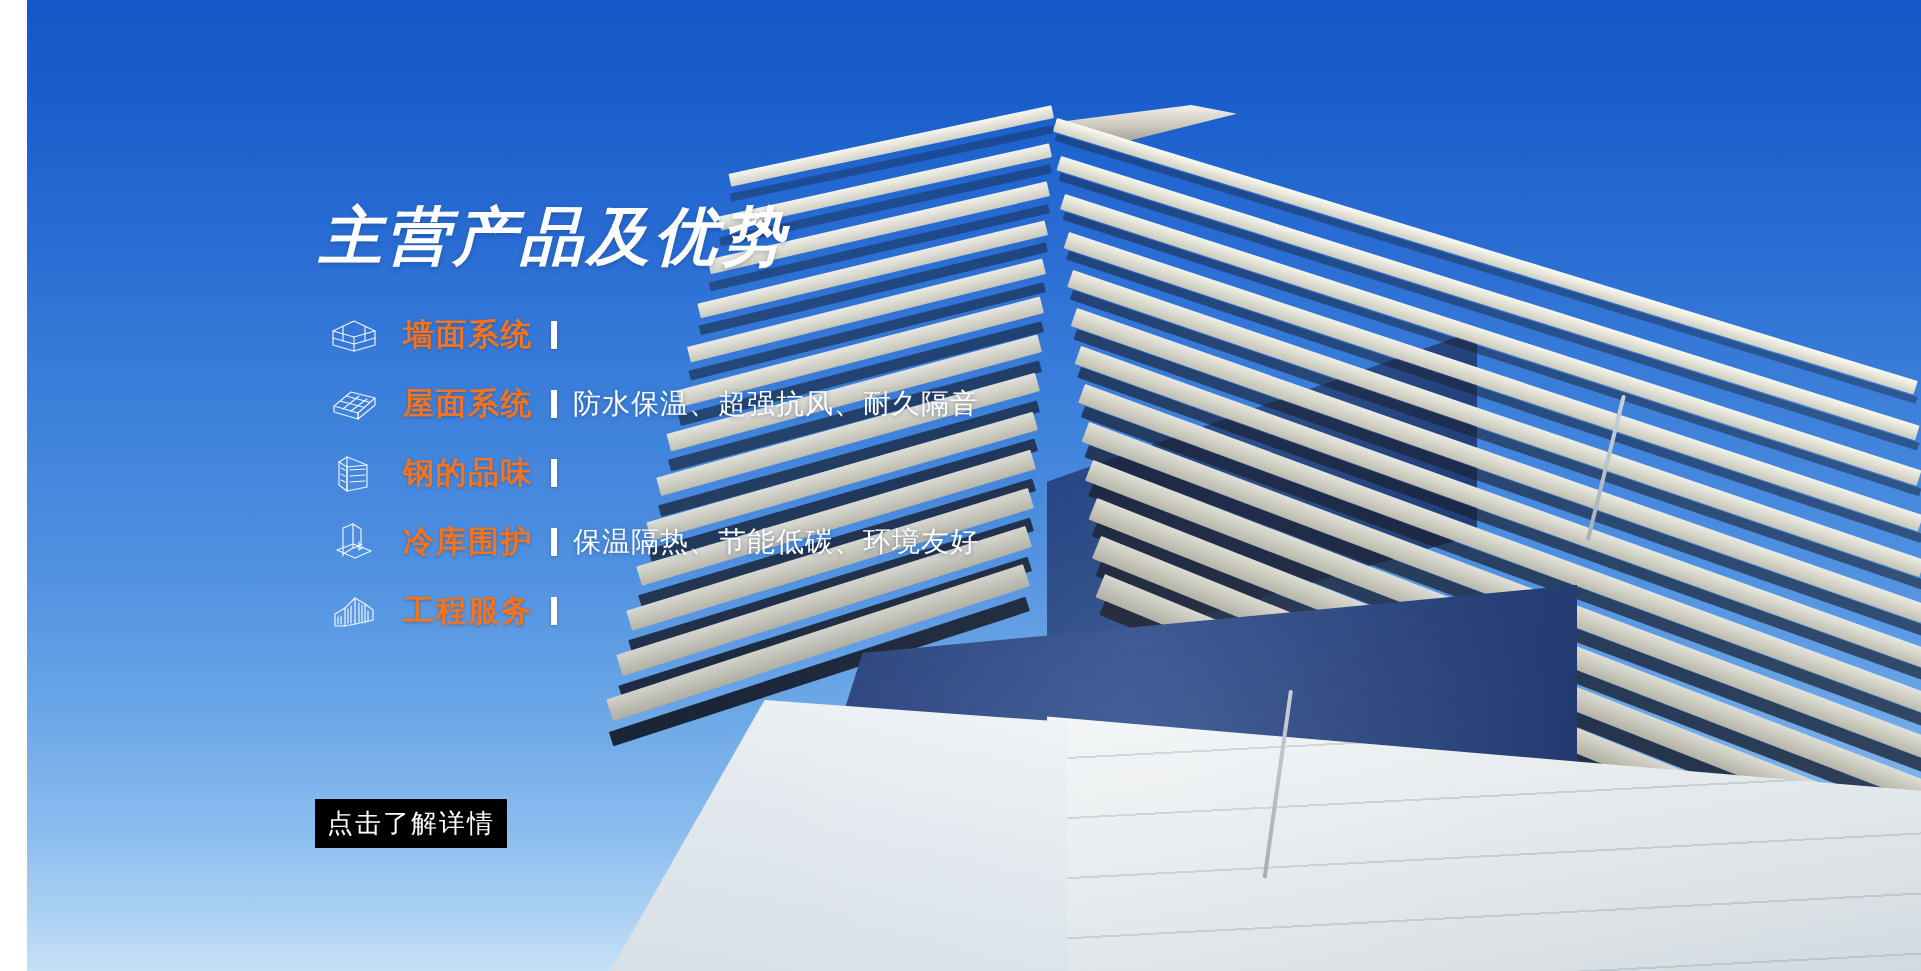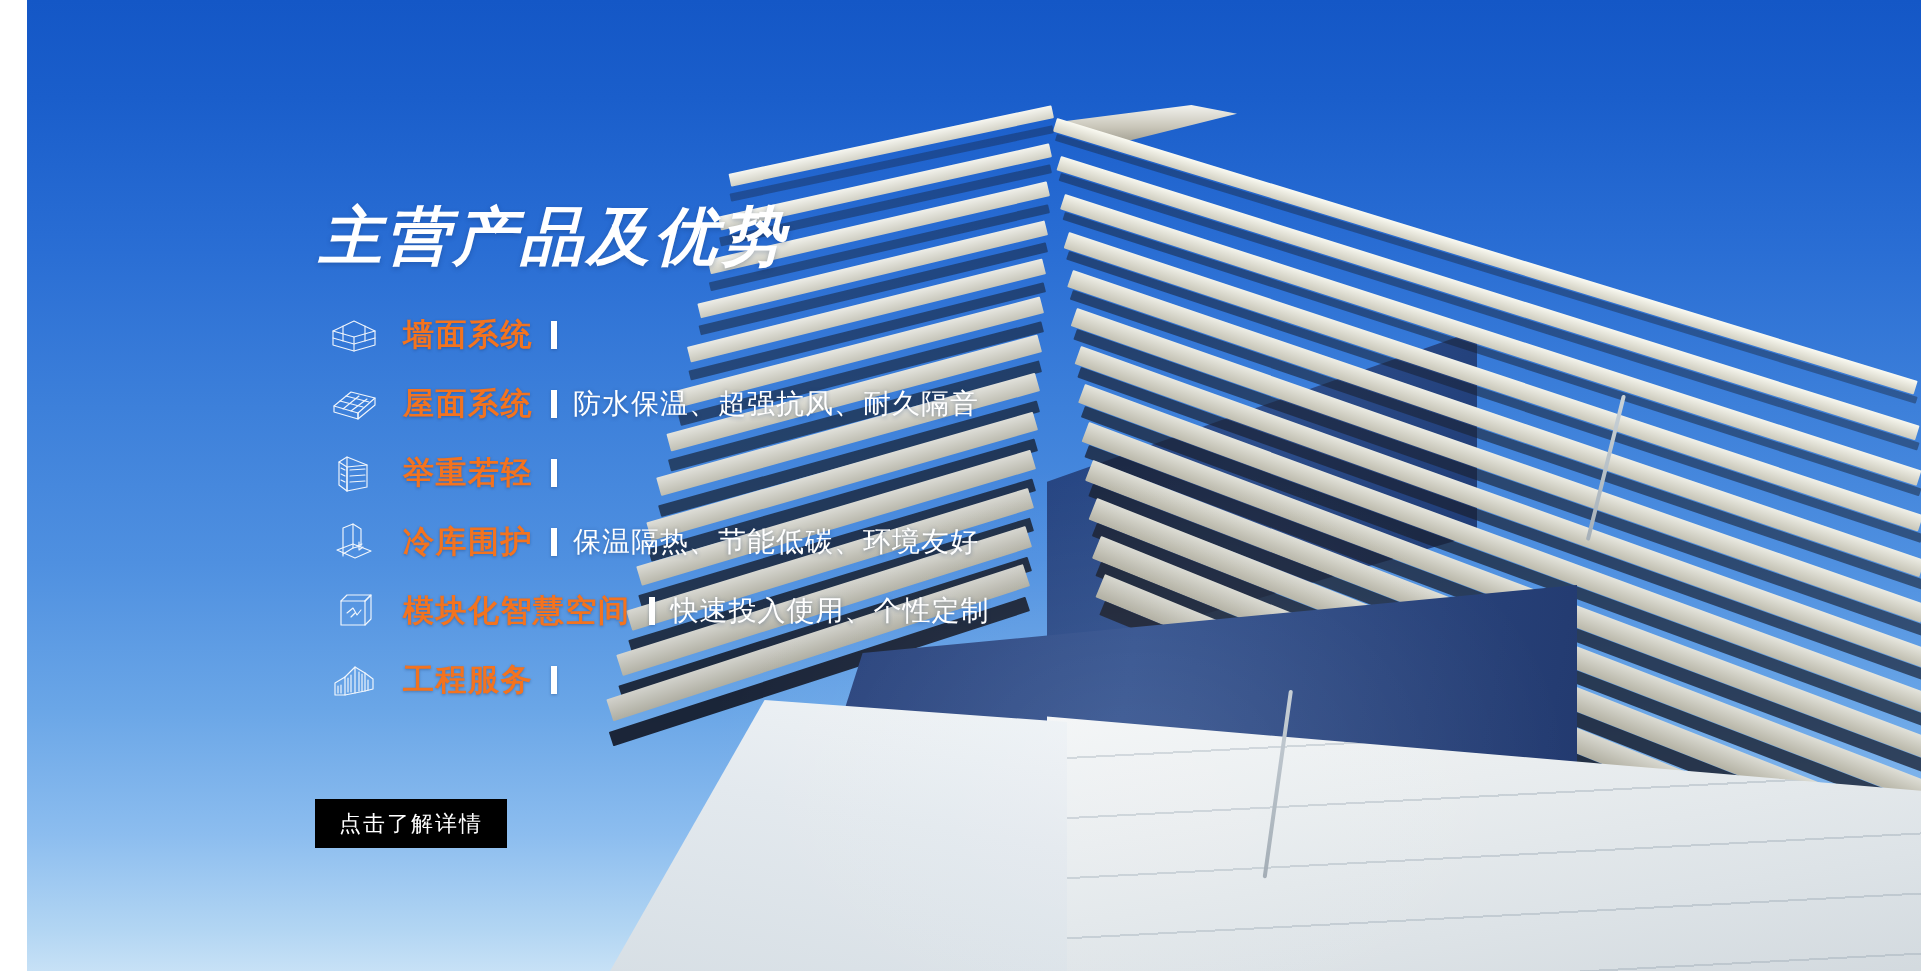--- a/index.html
+++ b/index.html
@@ -193,21 +193,21 @@
     text-shadow:0 1px 4px rgba(20,50,100,.45);
     font-family:"Liberation Sans","DejaVu Sans",sans-serif;
   }
 
   #cta-button{
     position:absolute;
     left:288px; top:799px;
     width:192px; height:49px;
     background:#000000;
     color:#ffffff;
-    font-size:22px;
+    font-size:26px;
     letter-spacing:2px;
     display:flex;
     align-items:center;
     justify-content:center;
     cursor:pointer;
     user-select:none;
     font-family:"Liberation Sans","DejaVu Sans",sans-serif;
   }
 </style>
 </head>
@@ -326,51 +326,37 @@
               <path stroke="#ffffff" stroke-width="1.15" fill="none" stroke-linejoin="round" stroke-linecap="round" d="M10 11 L18 16 L38 14"></path>
               <path stroke="#ffffff" stroke-width="1.15" fill="none" stroke-linejoin="round" stroke-linecap="round" d="M18 16 L18 40"></path>
               <path stroke="#ffffff" stroke-width="1.15" fill="none" stroke-linejoin="round" stroke-linecap="round" d="M21 19 L36 18"></path>
               <path stroke="#ffffff" stroke-width="1.15" fill="none" stroke-linejoin="round" stroke-linecap="round" d="M21 25 L36 24"></path>
               <path stroke="#ffffff" stroke-width="1.15" fill="none" stroke-linejoin="round" stroke-linecap="round" d="M21 31 L36 30"></path>
               <path stroke="#ffffff" stroke-width="1.15" fill="none" stroke-linejoin="round" stroke-linecap="round" d="M12 17 L16 19"></path>
               <path stroke="#ffffff" stroke-width="1.15" fill="none" stroke-linejoin="round" stroke-linecap="round" d="M12 23 L16 25"></path>
               <path stroke="#ffffff" stroke-width="1.15" fill="none" stroke-linejoin="round" stroke-linecap="round" d="M12 29 L16 31"></path>
             </svg>
           </span>
-          <span class="feat-title">举重若轻</span>
+          <span class="feat-title">钢的品味</span>
           <span class="feat-sep"></span>
         </div>
         <div class="feat">
           <span class="feat-icon">
             <svg width="50" height="44" viewBox="0 0 50 44">
               <path stroke="#ffffff" stroke-width="1.15" fill="none" stroke-linejoin="round" stroke-linecap="round" d="M14 8 L24 4 L24 28 L14 34 Z"></path>
               <path stroke="#ffffff" stroke-width="1.15" fill="none" stroke-linejoin="round" stroke-linecap="round" d="M24 4 L32 9 L32 26 L24 28"></path>
               <path stroke="#ffffff" stroke-width="1.15" fill="none" stroke-linejoin="round" stroke-linecap="round" d="M8 30 L26 38 L42 31 L24 24 Z"></path>
               <path stroke="#ffffff" stroke-width="1.15" fill="none" stroke-linejoin="round" stroke-linecap="round" d="M14 34 L14 36"></path>
               <path stroke="#ffffff" stroke-width="1.15" fill="none" stroke-linejoin="round" stroke-linecap="round" d="M30 22 L30 30 L34 27"></path>
               <path stroke="#ffffff" stroke-width="1.15" fill="none" stroke-linejoin="round" stroke-linecap="round" d="M28 26 L33 24"></path>
             </svg>
           </span>
           <span class="feat-title">冷库围护</span>
           <span class="feat-sep"></span>
           <span class="feat-desc">保温隔热、节能低碳、环境友好</span>
-        </div>
-        <div class="feat">
-          <span class="feat-icon">
-            <svg width="46" height="44" viewBox="0 0 46 44">
-              <path stroke="#ffffff" stroke-width="1.15" fill="none" stroke-linejoin="round" stroke-linecap="round" d="M10 12 L34 12 L34 36 L10 36 Z"></path>
-              <path stroke="#ffffff" stroke-width="1.15" fill="none" stroke-linejoin="round" stroke-linecap="round" d="M10 12 L16 6 L40 6 L34 12"></path>
-              <path stroke="#ffffff" stroke-width="1.15" fill="none" stroke-linejoin="round" stroke-linecap="round" d="M34 12 L40 6 L40 30 L34 36"></path>
-              <path stroke="#ffffff" stroke-width="1.15" fill="none" stroke-linejoin="round" stroke-linecap="round" d="M16 24 L22 19 L26 26 L30 21"></path>
-              <path stroke="#ffffff" stroke-width="1.15" fill="none" stroke-linejoin="round" stroke-linecap="round" d="M20 28 L24 24"></path>
-            </svg>
-          </span>
-          <span class="feat-title">模块化智慧空间</span>
-          <span class="feat-sep"></span>
-          <span class="feat-desc">快速投入使用、个性定制</span>
         </div>
         <div class="feat">
           <span class="feat-icon">
             <svg width="50" height="42" viewBox="0 0 50 42">
               <path stroke="#ffffff" stroke-width="1.15" fill="none" stroke-linejoin="round" stroke-linecap="round" d="M6 24 L16 18 L16 36 L6 36 Z"></path>
               <path stroke="#ffffff" stroke-width="1.15" fill="none" stroke-linejoin="round" stroke-linecap="round" d="M16 18 L26 8 L26 34 L16 36"></path>
               <path stroke="#ffffff" stroke-width="1.15" fill="none" stroke-linejoin="round" stroke-linecap="round" d="M26 8 L36 14 L36 32 L26 34"></path>
               <path stroke="#ffffff" stroke-width="1.15" fill="none" stroke-linejoin="round" stroke-linecap="round" d="M36 14 L44 20 L44 30 L36 32"></path>
               <path stroke="#ffffff" stroke-width="1.15" fill="none" stroke-linejoin="round" stroke-linecap="round" d="M9 27 L9 34"></path>
               <path stroke="#ffffff" stroke-width="1.15" fill="none" stroke-linejoin="round" stroke-linecap="round" d="M12 26 L12 34"></path>

